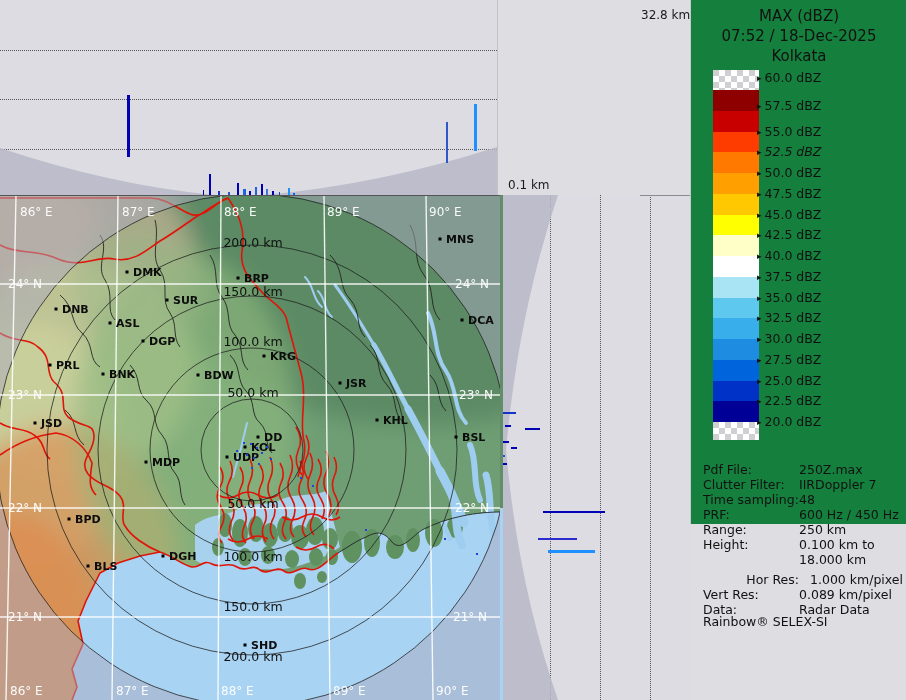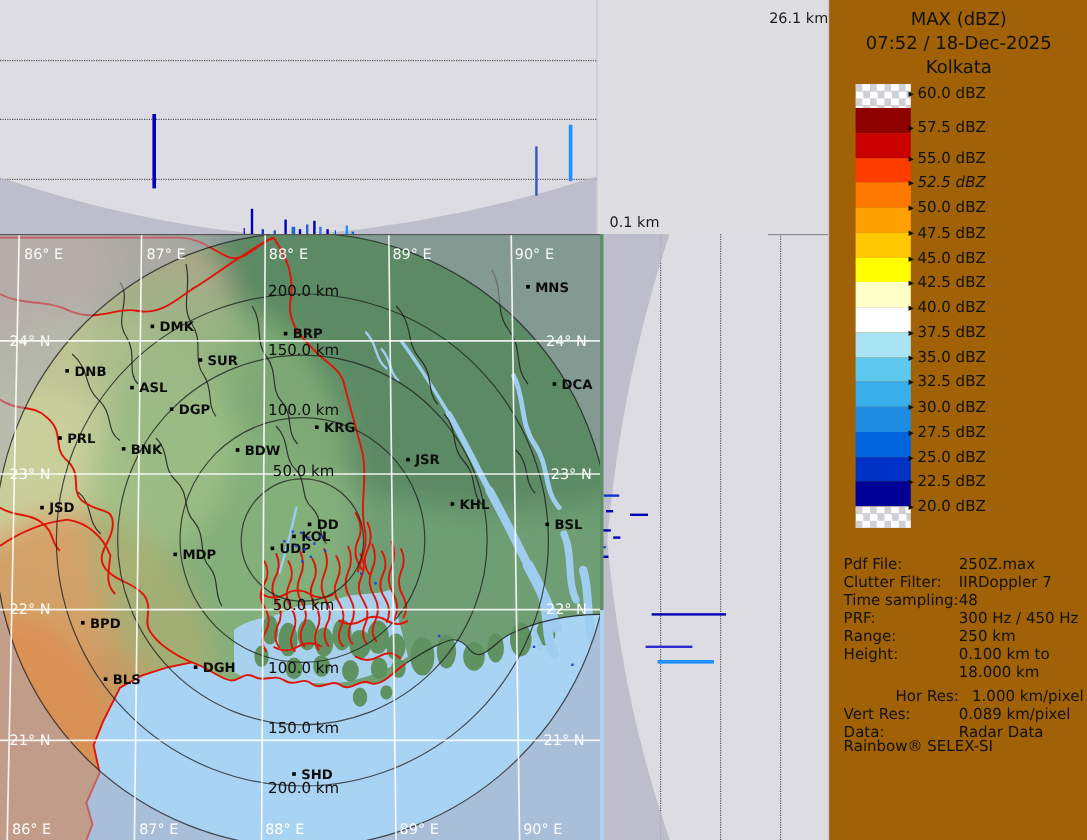--- a/index.html
+++ b/index.html
@@ -20,21 +20,21 @@
 
   .axis-label{position:absolute;font-size:12px;color:#1a1a1a;white-space:nowrap;}
 
   .echo{position:absolute;}
 
   
   #map-wrap{position:absolute;left:0;top:195px;width:500px;height:505px;}
   #map-svg{display:block;}
 
   
-  #legend{position:absolute;left:690px;top:0;width:216px;height:700px;background:#a16207;border-left:1px solid #c8c8cc;}
+  #legend{position:absolute;left:690px;top:0;width:216px;height:524px;background:#15803d;border-left:1px solid #c8c8cc;}
   #legend-title{position:absolute;left:0;top:6px;width:216px;text-align:center;font-size:15px;line-height:20px;color:#111;}
   .checker{background-image:repeating-conic-gradient(#ffffff 0 25%,#cfcfd4 0 50%);background-size:12px 12px;}
   #scale-swatch{position:absolute;left:22px;top:70px;width:46px;}
   #scale-swatch .cap{width:46px;}
   .scale-band{width:46px;}
   #scale-labels{position:absolute;left:66px;top:70px;width:140px;}
   .scale-label{position:absolute;left:0;font-size:12.5px;color:#111;white-space:nowrap;}
   .scale-label .tick{font-size:9px;margin-right:3px;vertical-align:1px;color:#111;}
   #info-rows{position:absolute;left:12px;top:462px;width:200px;font-size:12.5px;color:#111;}
   .info-row{display:flex;line-height:15px;}
@@ -97,21 +97,21 @@
         <div class="echo" style="left: 25px; top: 233px; width: 15px; height: 2px; background: rgb(0, 0, 180);"></div>
         <div class="echo" style="left: 0px; top: 246px; width: 9px; height: 2px; background: rgb(0, 0, 180);"></div>
         <div class="echo" style="left: 11px; top: 252px; width: 6px; height: 2px; background: rgb(0, 0, 180);"></div>
         <div class="echo" style="left: 0px; top: 260px; width: 5px; height: 2px; background: rgb(42, 80, 200);"></div>
         <div class="echo" style="left: 0px; top: 268px; width: 7px; height: 2px; background: rgb(0, 0, 180);"></div>
       </div>
   </div>
   <div id="map-edge-col"></div>
   <div id="right-strip-topline"></div>
 
-  <div class="axis-label" style="left:641px;top:8px">26.1 km</div>
+  <div class="axis-label" style="left:641px;top:8px">32.8 km</div>
   <div class="axis-label" style="left:508px;top:178px">0.1 km</div>
 
   <div id="map-wrap">
     <svg id="map-svg" width="500" height="505" viewBox="0 0 500 505">
       <defs>
         <filter id="blur" x="-25%" y="-25%" width="150%" height="150%">
             <feGaussianBlur stdDeviation="11"></feGaussianBlur>
           </filter>
         <clipPath id="mapclip">
             <rect x="0" y="0" width="500" height="505"></rect>
@@ -404,21 +404,21 @@
         <div class="info-row">
           <span class="info-label">Clutter Filter:</span>
           <span class="info-value">IIRDoppler 7</span>
         </div>
         <div class="info-row">
           <span class="info-label">Time sampling:</span>
           <span class="info-value">48</span>
         </div>
         <div class="info-row">
           <span class="info-label">PRF:</span>
-          <span class="info-value">300 Hz / 450 Hz</span>
+          <span class="info-value">600 Hz / 450 Hz</span>
         </div>
         <div class="info-row">
           <span class="info-label">Range:</span>
           <span class="info-value">250 km</span>
         </div>
         <div class="info-row">
           <span class="info-label">Height:</span>
           <span class="info-value">0.100 km to
 18.000 km</span>
         </div>

